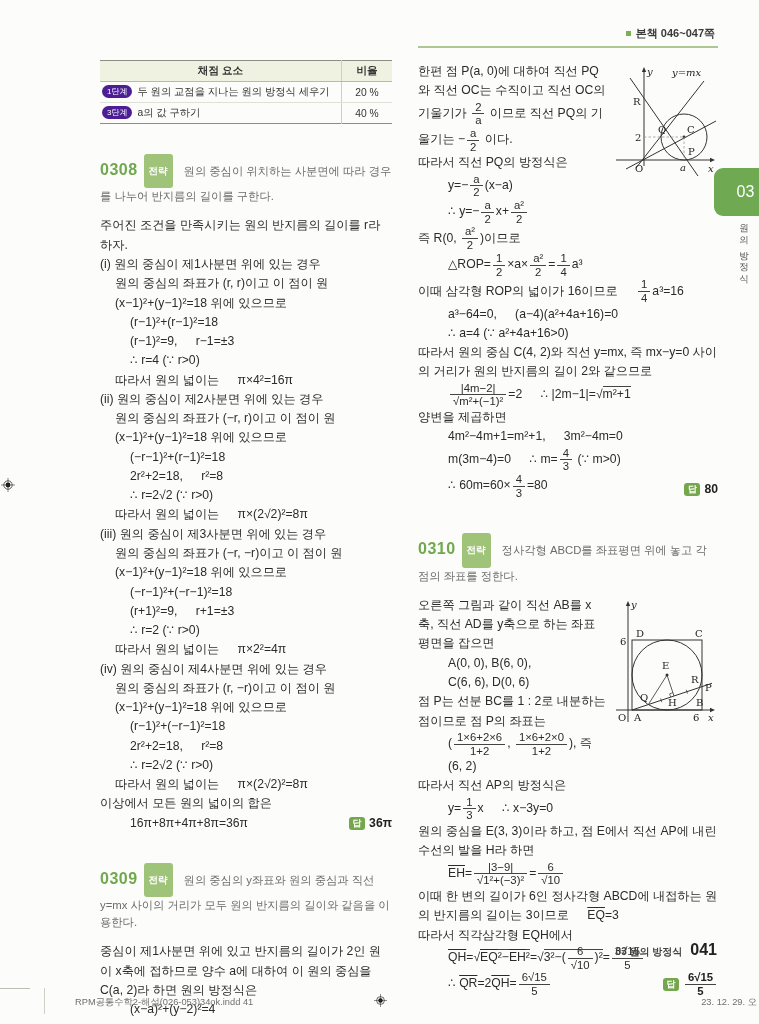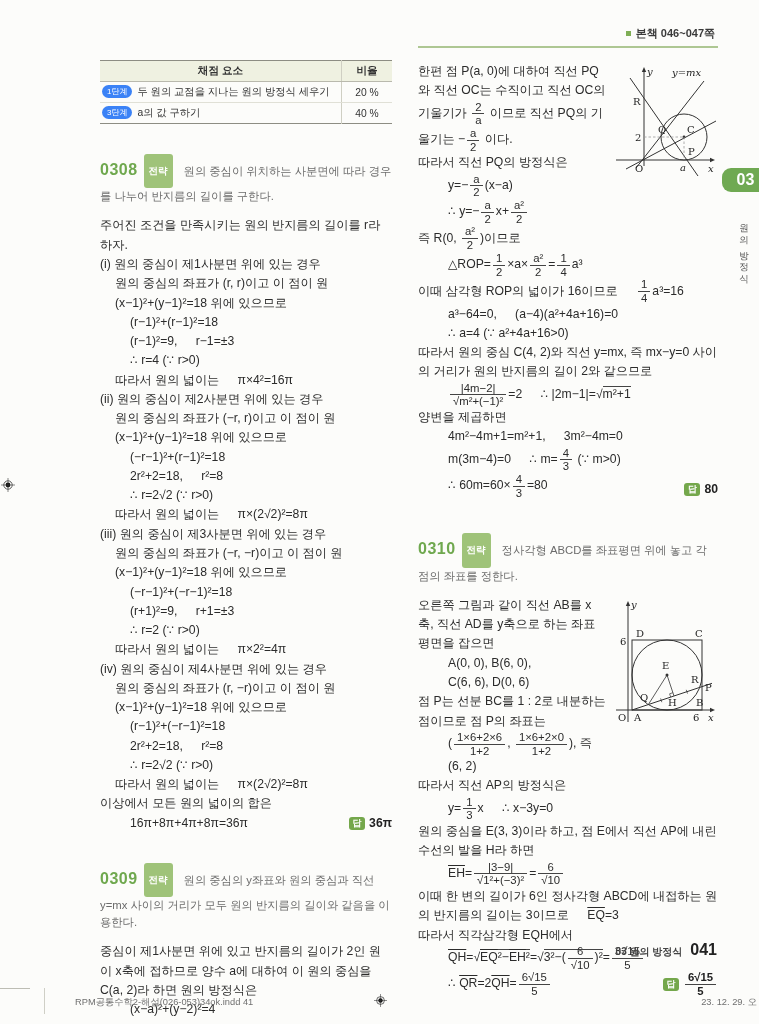--- a/index.html
+++ b/index.html
@@ -6,38 +6,38 @@
   .page{position:relative;width:759px;height:1024px;background:#fcfcfa;overflow:hidden;
         font-family:"Liberation Sans","DejaVu Sans",sans-serif;color:#2b2b2b;}
 
   
   .book-ref{position:absolute;top:26px;right:44px;font-size:11px;font-weight:bold;color:#3a3a3a;
             display:flex;align-items:center;gap:5px;}
   .book-ref .sq{width:5px;height:5px;background:#7fae55;display:inline-block;}
   .header-line{position:absolute;top:46px;left:418px;width:300px;height:2px;background:#aec793;}
 
   
-  .side-tab-num{position:absolute;top:168px;right:0;width:27px;height:24px;background:#6fa952;
-                border-radius:9px 0 0 9px;color:#fff;font-weight:bold;font-size:16px;
-                display:flex;align-items:center;justify-content:center;padding-left:10px;}
+  .side-tab-num{position:absolute;top:168px;right:0;width:27px;height:48px;background:#6fa952;
+                border-radius:9px 0 0 9px;color:#fff;font-weight:normal;font-size:16px;
+                display:flex;align-items:center;justify-content:center;padding-left:18px;}
   .side-tab-label{position:absolute;top:216px;right:9px;writing-mode:vertical-rl;
                   font-size:9.5px;color:#555;letter-spacing:2px;}
 
   
   .col-left{position:absolute;left:100px;top:60px;width:292px;}
   .col-right{position:absolute;left:418px;top:57px;width:300px;}
 
   
   table.rubric{width:100%;border-collapse:collapse;font-size:10.3px;color:#333;
                border-top:1.5px solid #8d8d83;border-bottom:1.5px solid #8d8d83;}
   table.rubric th{background:#eff1e1;font-size:10.6px;font-weight:bold;padding:3px 2px;border-bottom:1px solid #b9b9ad;}
   table.rubric td{padding:3px 2px;border-bottom:1px solid #e0e0d6;}
   table.rubric tr:last-child td{border-bottom:none;}
   td.ratio,th.ratio{width:46px;text-align:center;border-left:1px solid #cfcfc3;}
-  .step-pill{display:inline-block;background:#3b82f6;color:#fff;font-size:8px;border-radius:7px;
+  .step-pill{display:inline-block;background:#4c1d95;color:#fff;font-size:8px;border-radius:7px;
              padding:1px 5px;margin-right:5px;vertical-align:1px;white-space:nowrap;}
 
   
   .prob{margin-top:30px;}
   .prob-head{font-size:11.3px;color:#6b6b6b;line-height:1.5;}
   .prob-id{color:#6fa84e;font-weight:bold;font-size:16px;margin-right:6px;letter-spacing:0.5px;}
   .strat-badge{display:inline-block;background:#9fc379;color:#fff;font-size:9.5px;font-weight:bold;
                border-radius:3px;padding:10px 5px;margin-right:11px;vertical-align:1px;}
   .lines{margin-top:5px;font-size:12.2px;line-height:1.58;}
   .ln{min-height:19px;}

